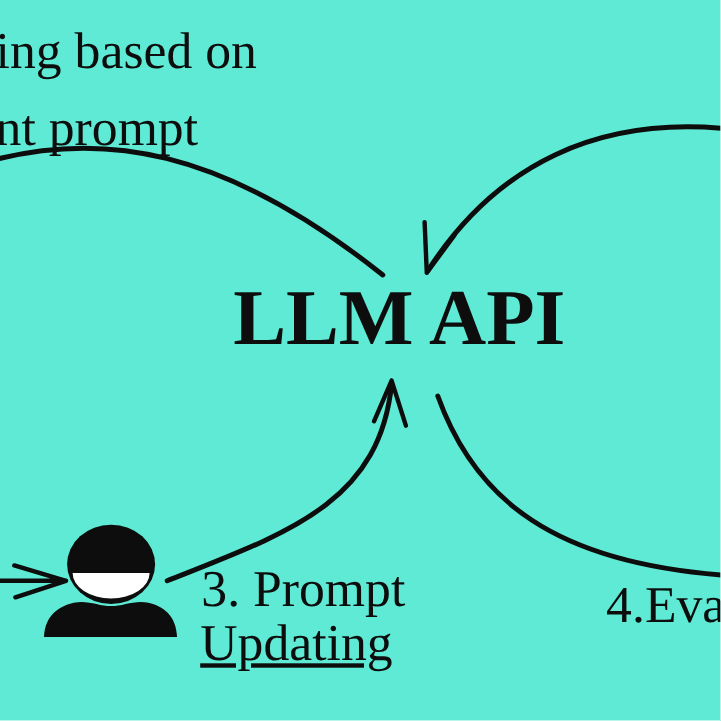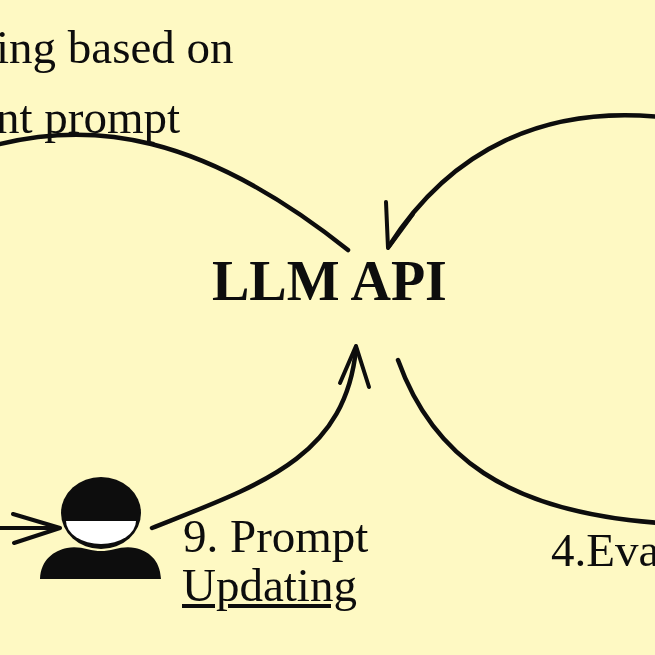--- a/index.html
+++ b/index.html
@@ -5,40 +5,40 @@
   html, body {
     margin: 0;
     padding: 0;
     background: #ffffff;
   }
   #canvas {
     position: relative;
     width: 655px;
     height: 655px;
     overflow: hidden;
-    background: #fef9c3;
+    background: #5eead4;
     font-family: "Liberation Serif", serif;
     color: #0d0d0d;
   }
   #art {
     position: absolute;
     left: 0; top: 0;
     width: 655px; height: 655px;
   }
   .lbl {
     position: absolute;
     font-size: 47px;
     line-height: 1;
     white-space: nowrap;
     color: #0d0d0d;
   }
   .lbl-scoring-1 { left: -4px;  top: 24px;  }
   .lbl-scoring-2 { left: -4px;  top: 94px;  }
   .lbl-next-iter { left: 432px; top: 18px;  }
-  .lbl-llm-api   { left: 212px; top: 253px; font-size: 56px; font-weight: bold; }
+  .lbl-llm-api   { left: 212px; top: 253px; font-size: 72px; font-weight: bold; }
   .lbl-prompt-1  { left: 183px; top: 513px; }
   .lbl-prompt-2  { left: 182px; top: 562px; text-decoration: underline; }
   .lbl-eval      { left: 551px; top: 527px; }
 </style>
 </head>
 <body>
 
 <div id="canvas">
 
   <svg id="art" viewBox="0 0 655 655" xmlns="http://www.w3.org/2000/svg">
@@ -62,17 +62,17 @@
                C 112,551 123,545 135,548 C 148,551 160,559 161,579 Z" fill="#0d0d0d"></path>
     </g>
   </svg>
 
   <div class="lbl lbl-scoring-1">ing based on</div>
   <div class="lbl lbl-scoring-2">nt prompt</div>
 
 
   <div class="lbl lbl-llm-api">LLM API</div>
 
-  <div class="lbl lbl-prompt-1">9. Prompt</div>
+  <div class="lbl lbl-prompt-1">3. Prompt</div>
   <div class="lbl lbl-prompt-2">Updating</div>
 
   <div class="lbl lbl-eval">4.Eva</div>
 </div>
 
 </body></html>

